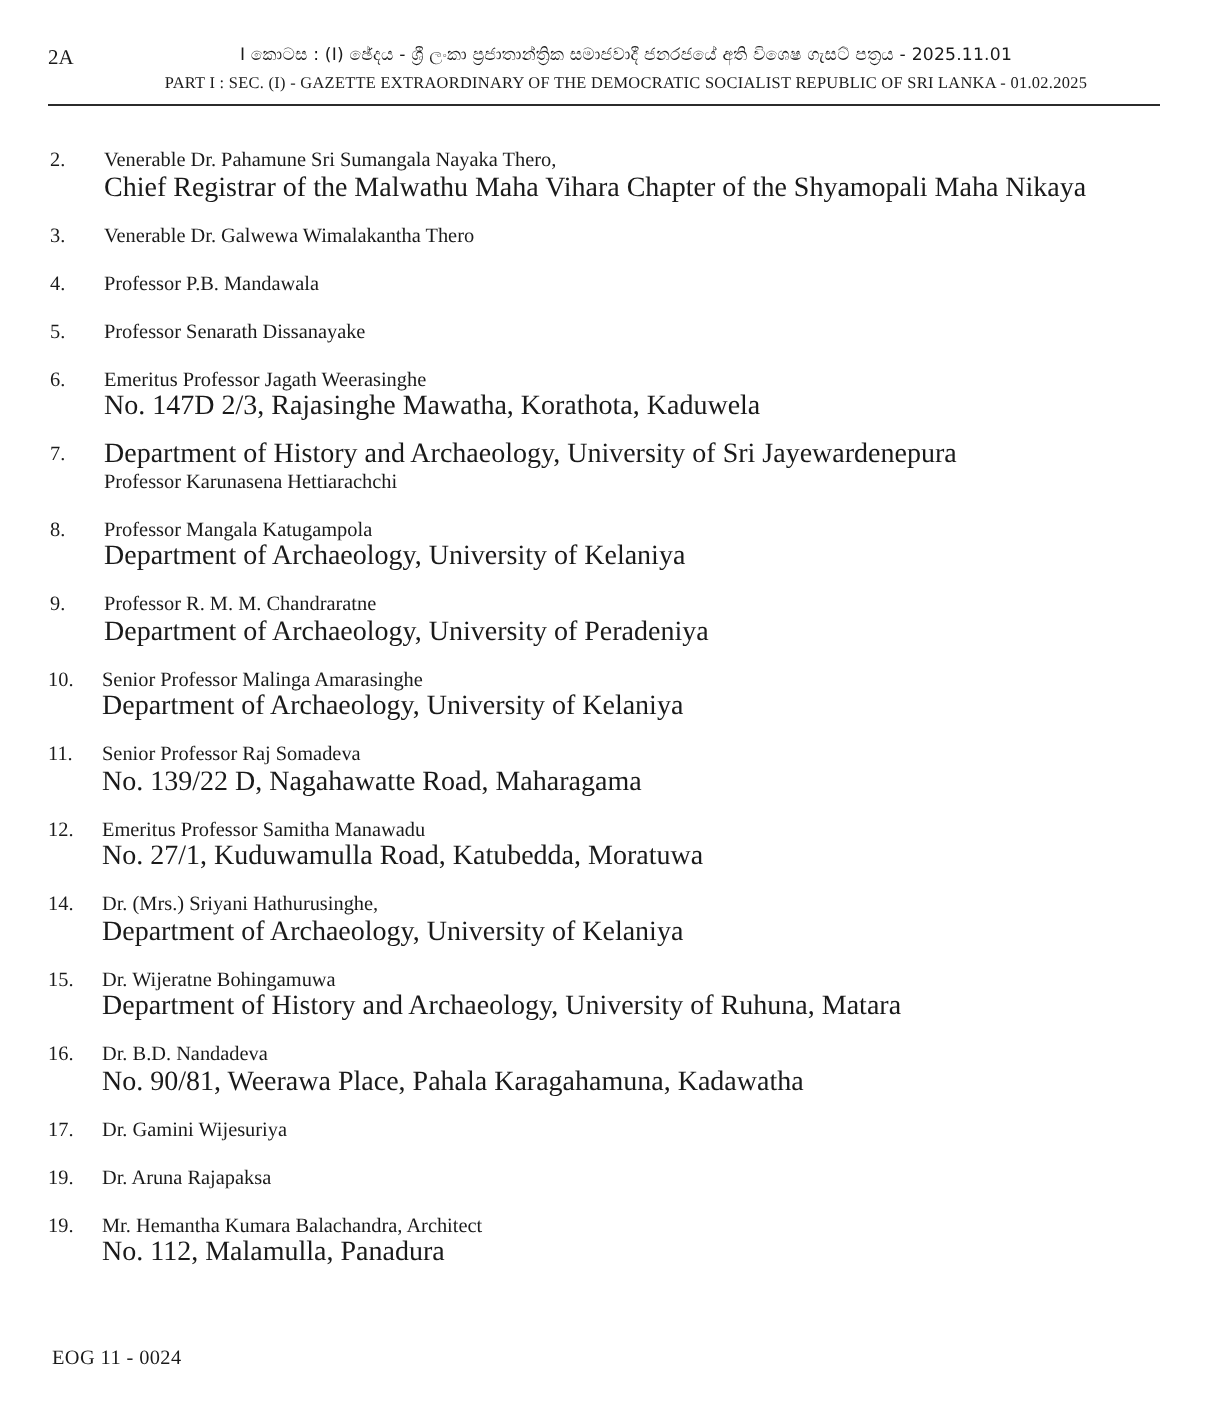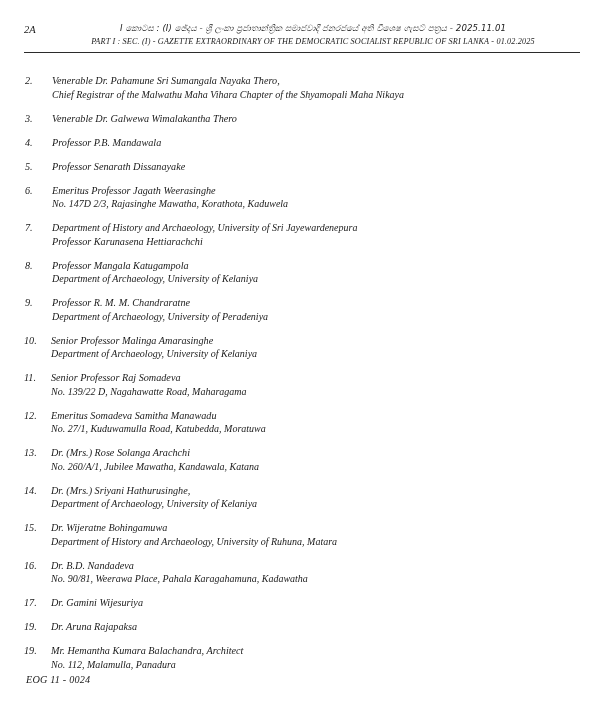--- a/index.html
+++ b/index.html
@@ -13,21 +13,20 @@
     font-family: "Liberation Serif", serif;
     color: #1a1a1a;
     overflow: hidden;
   }
   .page {
     position: relative;
     width: 610px;
     height: 711px;
     box-sizing: border-box;
     padding: 22px 30px 0 24px;
-    font-style: italic;
   }
 
   
   .header {
     position: relative;
     height: 40px;
   }
   .page-num {
     position: absolute;
     left: 0;
@@ -84,21 +83,21 @@
   }
   .body {
     flex: 1 1 auto;
   }
   .line {
     font-size: 10.2px;
     line-height: 13.5px;
     white-space: nowrap;
   }
   .line.l2 {
-    font-size: 10px;
+    font-size: 14px;
   }
 
   
   .footer {
     position: absolute;
     left: 26px;
     bottom: 26px;
     font-size: 10.2px;
     letter-spacing: 0.2px;
   }
@@ -192,32 +191,25 @@
       <div class="num wide">11.</div>
       <div class="body">
         <div class="line">Senior Professor Raj Somadeva</div>
         <div class="line l2">No. 139/22 D, Nagahawatte Road, Maharagama</div>
       </div>
     </div>
 
     <div class="entry">
       <div class="num wide">12.</div>
       <div class="body">
-        <div class="line">Emeritus Somadeva Samitha Manawadu</div>
+        <div class="line">Emeritus Professor Samitha Manawadu</div>
         <div class="line l2">No. 27/1, Kuduwamulla Road, Katubedda, Moratuwa</div>
       </div>
     </div>
 
-    <div class="entry">
-      <div class="num wide">13.</div>
-      <div class="body">
-        <div class="line">Dr. (Mrs.) Rose Solanga Arachchi</div>
-        <div class="line l2">No. 260/A/1, Jubilee Mawatha, Kandawala, Katana</div>
-      </div>
-    </div>
 
     <div class="entry">
       <div class="num wide">14.</div>
       <div class="body">
         <div class="line">Dr. (Mrs.) Sriyani Hathurusinghe,</div>
         <div class="line l2">Department of Archaeology, University of Kelaniya</div>
       </div>
     </div>
 
     <div class="entry">

